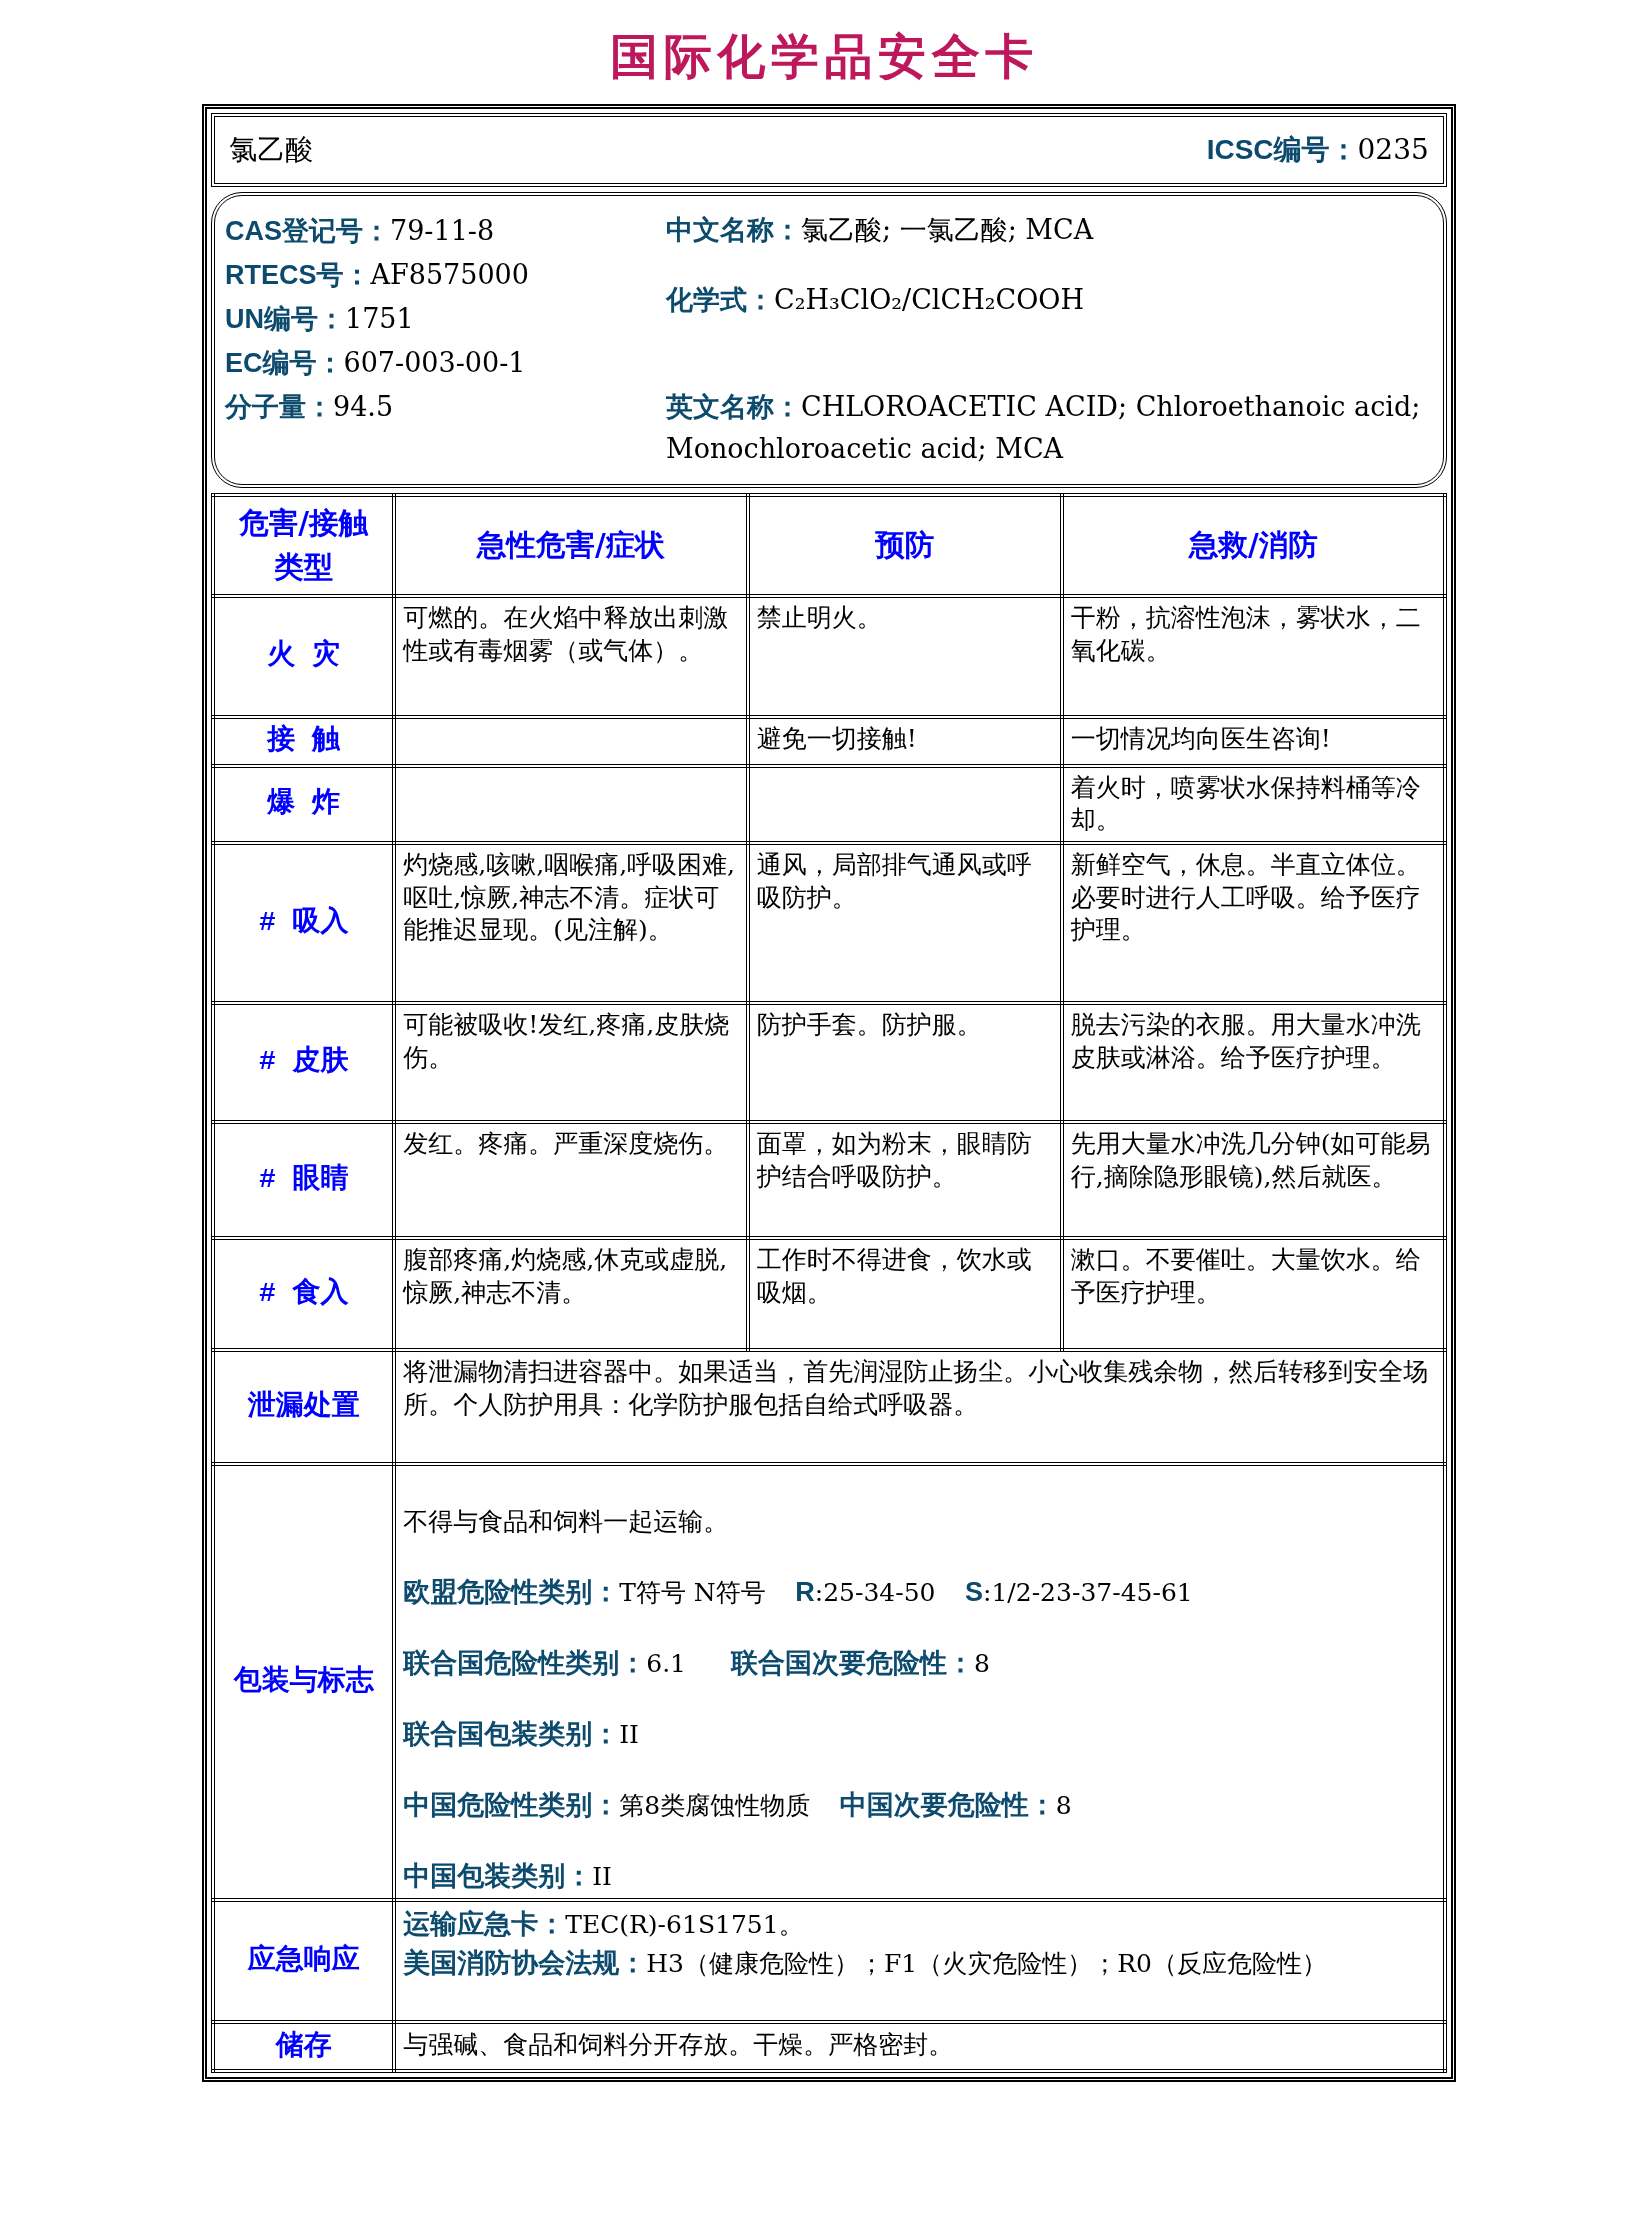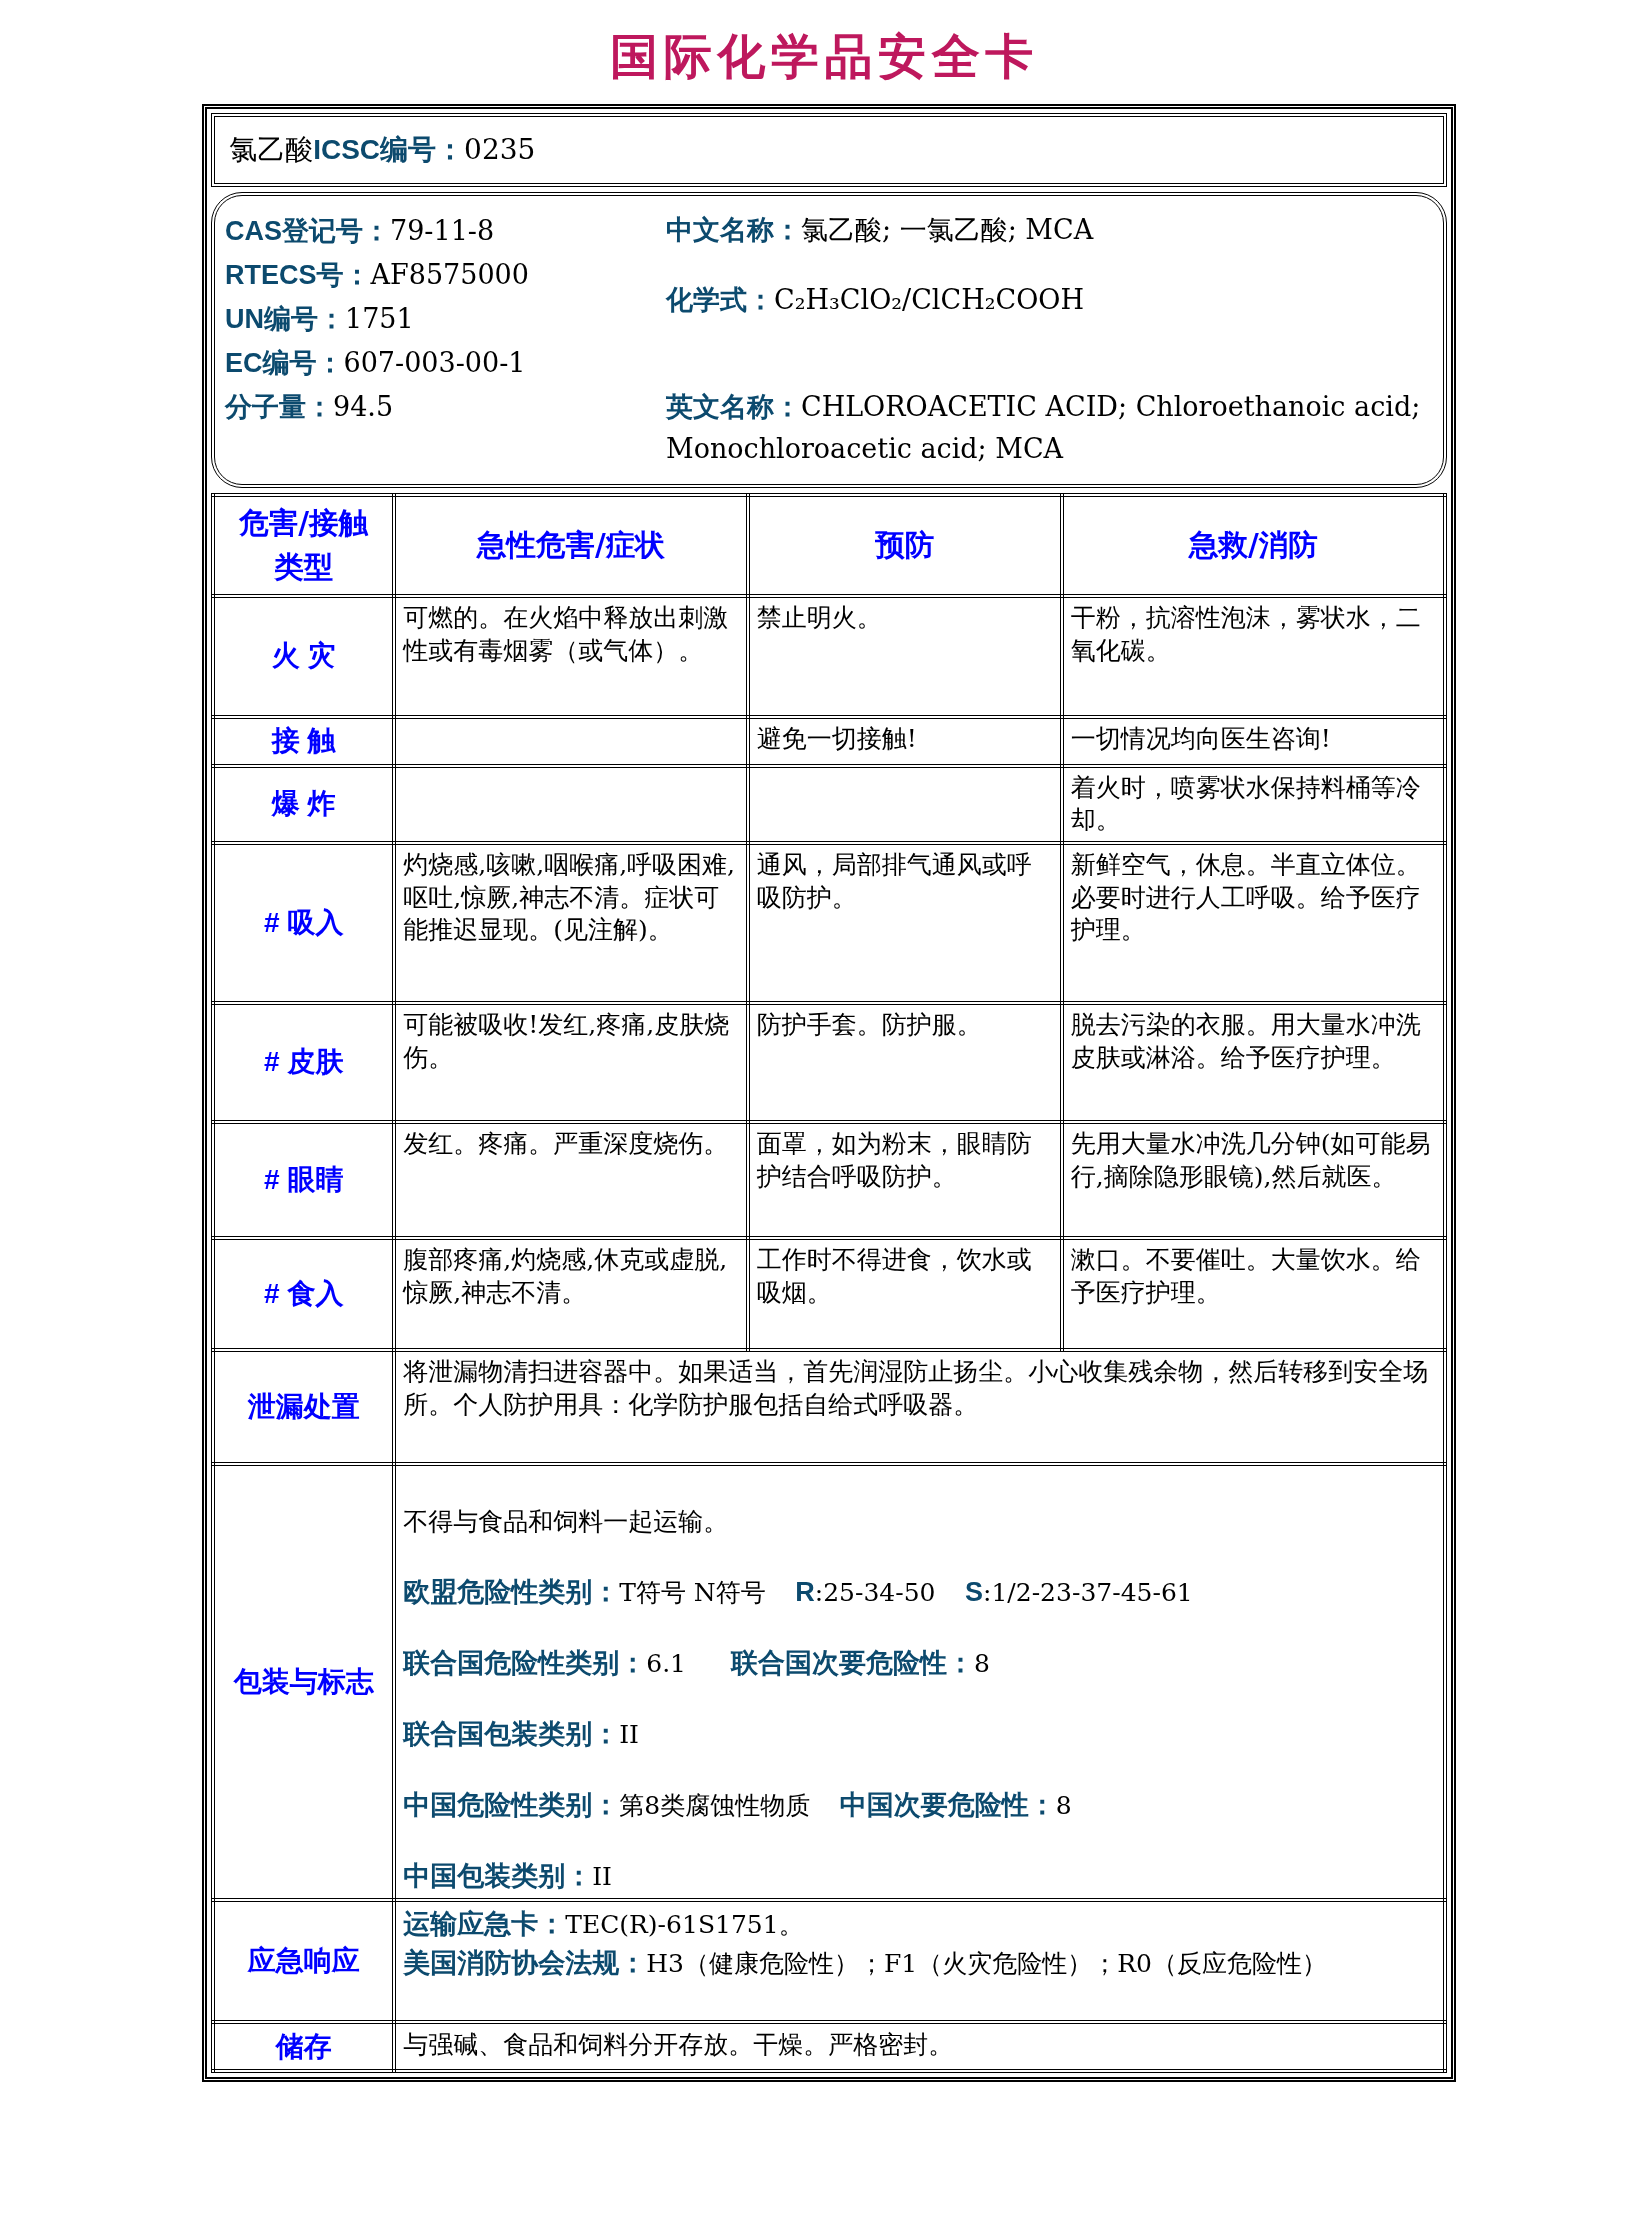--- a/index.html
+++ b/index.html
@@ -14,22 +14,22 @@
     font-family:"DejaVu Sans","Liberation Sans",sans-serif;
     font-weight:bold; font-size:48px; letter-spacing:5.6px;
     color:#be185d;
   }
   .card {
     position:absolute; left:202px; top:104px; width:1254px;
     border:5.6px double #000; padding:4.2px; background:#fff;
   }
   .box { border:4.2px double #000; background:#fff; }
   .header-box {
-    display:flex; align-items:center;
-    padding:14px 14px; min-height:70px;
+    display:flex; justify-content:space-between; align-items:center;
+    padding:14px 14px; min-height:70px;gap:30px;
   }
   .sub-name { font-size:28px; }
   .icsc { font-size:28px; white-space:nowrap; }
   .blue {
     color:#0c4a6e; font-weight:bold;
     font-family:Liberation Sans, sans-serif;
   }
   .id-box { margin-top:4.9px; display:flex; padding:12.6px 9.8px 15.4px 9.8px; font-size:27px;border-radius:31px; }
   .id-left { width:441px; flex:none; }
   .id-left .id-row { line-height:44px; white-space:nowrap; }
@@ -43,21 +43,21 @@
     font-size:25px; line-height:1.3; text-align:left; font-weight:normal;
     overflow:hidden;
   }
   .hazard th.colhead {
     font-family:"DejaVu Sans","Liberation Sans",sans-serif;
     font-weight:bold; color:#0000ff; font-size:29.5px;
     text-align:center; vertical-align:middle; white-space:pre-line;
     line-height:1.5;
   }
   .hazard td.type {
-    font-family:Liberation Sans, sans-serif;
+    font-family:Liberation Mono, monospace;
     font-weight:bold; color:#0000ff; font-size:28px;
     text-align:center; vertical-align:middle; white-space:nowrap;border-radius:27px;
   }
   .hazard .inline-label { font-size:27px; }
   .pk-line { margin-bottom:25px;margin-top:36px; }
   .pk-line:last-child { margin-bottom:0; }
   .pk-top { margin-bottom:29.5px; }
   .gap-l { display:inline-block; margin-left:45px; }
   .gap-m { display:inline-block; margin-left:29.5px; }
   .em-line { margin-bottom:4.2px; }

